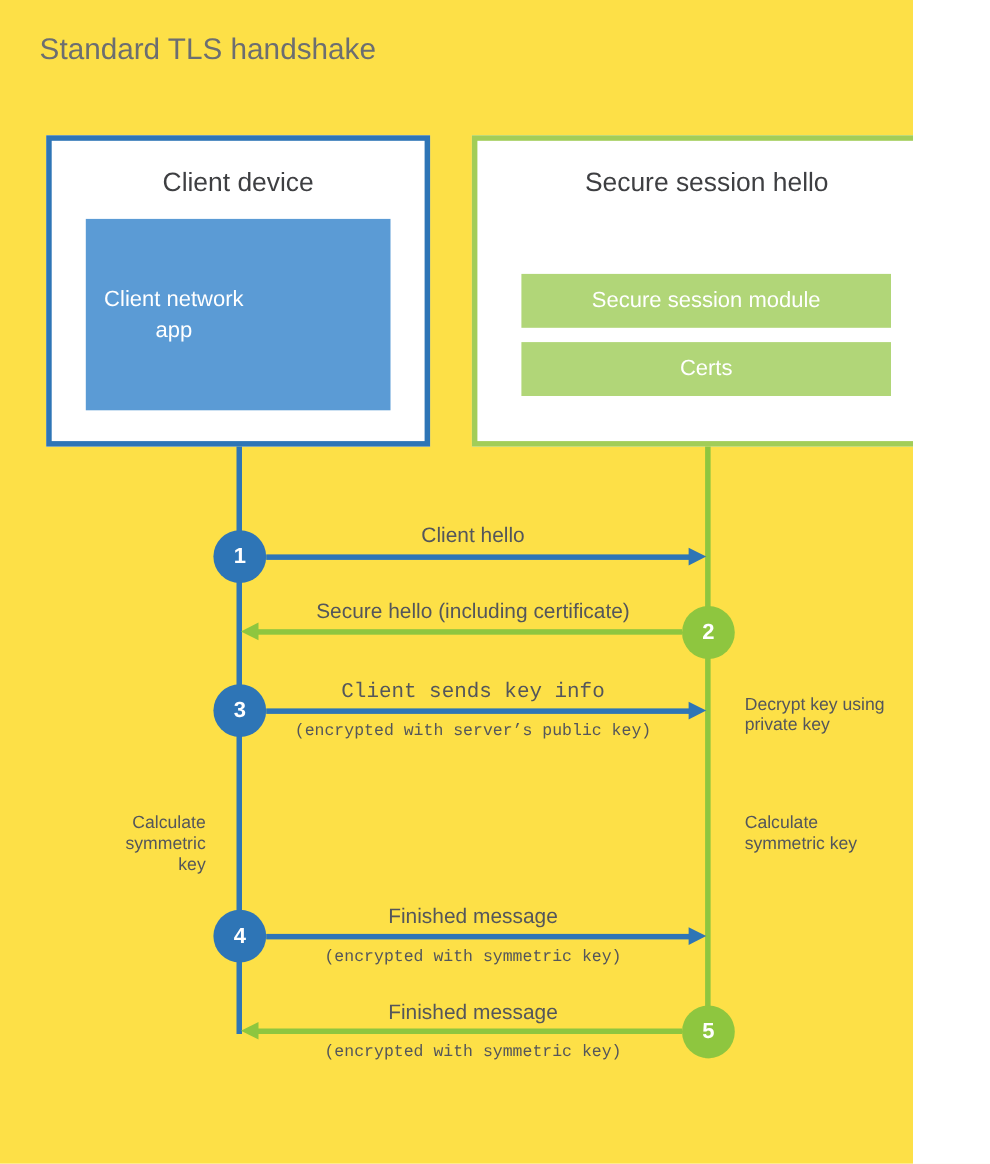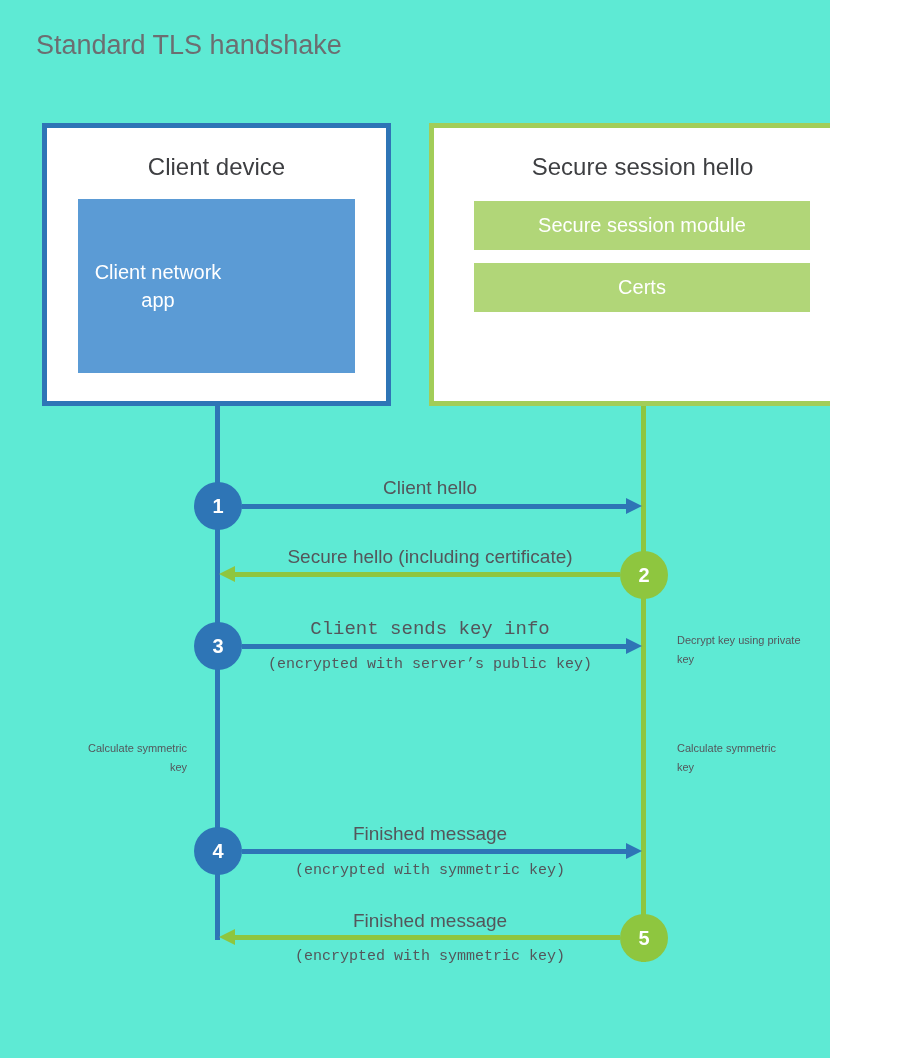--- a/index.html
+++ b/index.html
@@ -7,48 +7,48 @@
     --blue-light:#5b9bd5;
     --green:#8ec63f;
     --green-border:#a2cd58;
     --green-light:#b1d678;
     --text-label:#54565b;
     --text-heading:#3e3f42;
     --text-title:#6c6e71;
   }
   html,body{margin:0;padding:0;background:#ffffff;}
   body{font-family:"Liberation Sans","DejaVu Sans",sans-serif;}
-  .page{position:relative;width:830px;height:1058px;background:#5eead4;overflow:hidden;}
+  .page{position:relative;width:830px;height:1058px;background:#fde047;overflow:hidden;}
   .page-title{position:absolute;left:36px;top:30px;font-size:27px;font-weight:400;color:var(--text-title);}
   .outer-box{position:absolute;top:123px;background:#ffffff;box-sizing:border-box;}
   .client-box{left:42px;width:349px;height:283px;border:5px solid var(--blue);}
   .server-box{left:429px;width:427px;height:283px;border:5px solid var(--green-border);}
   .box-title{position:absolute;top:25px;left:0;width:100%;text-align:center;
              font-size:24px;font-weight:normal;color:var(--text-heading);}
   .app-box{position:absolute;left:78px;top:199px;width:277px;height:174px;background:var(--blue-light);
            display:flex;align-items:center;}
   .app-box span{display:block;width:160px;text-align:center;color:#ffffff;font-size:20px;line-height:28px;}
   .server-bar{position:absolute;left:474px;width:336px;height:49px;background:var(--green-light);
-              color:#ffffff;font-size:20px;text-align:center;line-height:49px;}
+              color:#ffffff;font-size:20px;text-align:center;line-height:49px;margin-top:48px;}
   .vline{position:absolute;width:5px;}
   .vline.blue{background:var(--blue);}
   .vline.green{background:var(--green);}
   .circle{position:absolute;width:48px;height:48px;border-radius:50%;text-align:center;line-height:48px;
           color:#ffffff;font-size:20px;font-weight:bold;z-index:3;}
   .circle.blue{background:var(--blue);}
   .circle.green{background:var(--green);}
   .hline{position:absolute;height:5px;z-index:2;}
   .hline.blue{background:var(--blue);}
   .hline.green{background:var(--green);}
   .head{position:absolute;width:0;height:0;z-index:2;}
   .head.right-blue{border-top:8px solid transparent;border-bottom:8px solid transparent;border-left:16px solid var(--blue);}
   .head.left-green{border-top:8px solid transparent;border-bottom:8px solid transparent;border-right:16px solid var(--green);}
   .msg-label{position:absolute;left:230px;width:400px;text-align:center;font-size:19px;color:var(--text-label);}
   .msg-sublabel{position:absolute;left:230px;width:400px;text-align:center;font-size:15px;color:var(--text-label);font-family:Liberation Mono, monospace;}
-  .side-note{position:absolute;font-size:11px;line-height:19px;color:var(--text-label);}
+  .side-note{position:absolute;font-size:16px;line-height:19px;color:var(--text-label);}
 </style>
 </head>
 <body>
 
 <div class="page">
 
   <div class="page-title">Standard TLS handshake</div>
 
   <div class="outer-box client-box">
     <div class="box-title">Client device</div>

